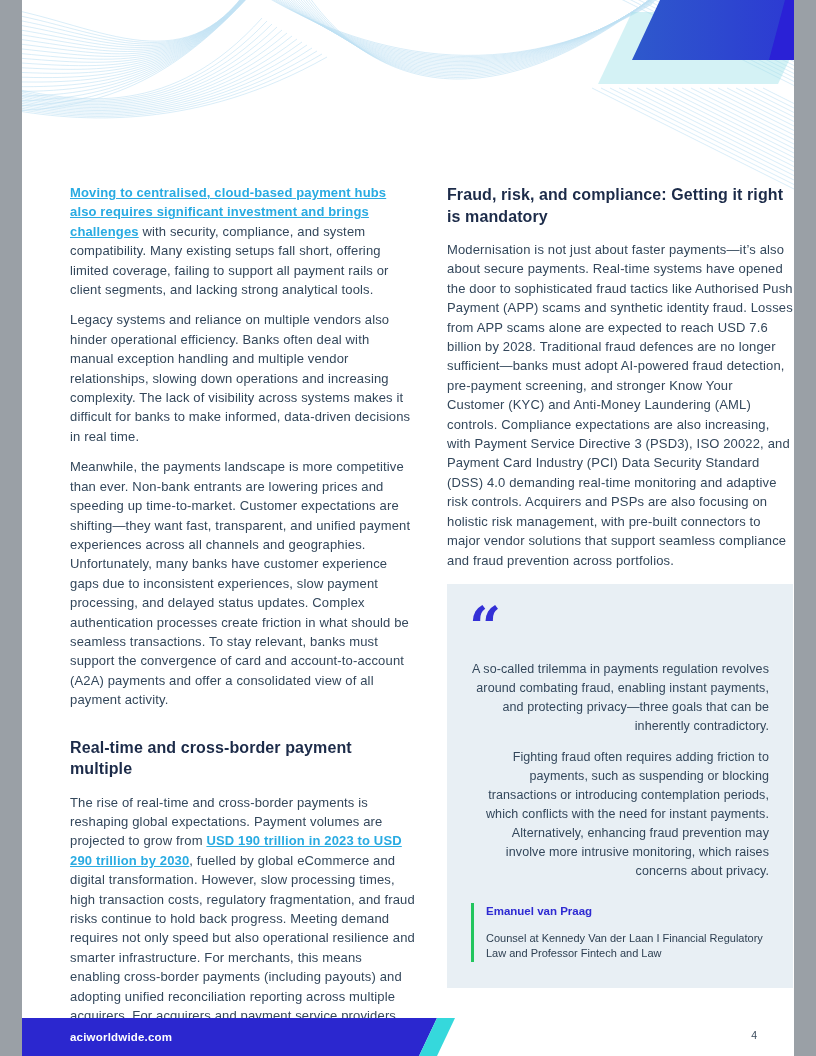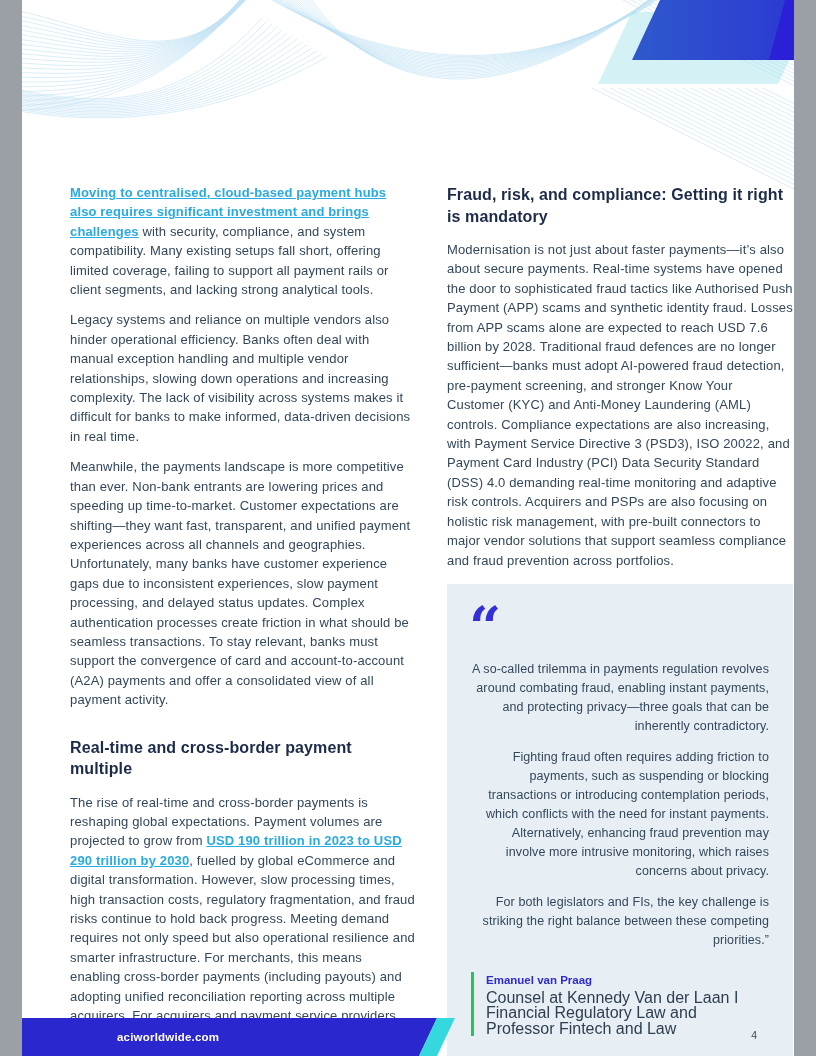--- a/index.html
+++ b/index.html
@@ -30,30 +30,30 @@
     margin-top:14px;background:#e8eff4;width:346px;box-sizing:border-box;
     padding:18px 24px 26px 24px;
   }
   .quote-mark{
     font-family:"DejaVu Serif","Liberation Serif",serif;font-weight:700;
     font-size:56px;line-height:46px;color:#3330d6;display:block;margin:2px 0 10px -2px;
   }
   .quote-p{font-size:12.5px;line-height:19px;color:#33475b;margin:0 0 12px 0;letter-spacing:0.1px;text-align:right;}
   .attribution{margin-top:22px;border-left:3px solid #22c55e;padding-left:12px;}
   .attr-name{font-size:11.5px;font-weight:700;color:#2e2ad2;line-height:16px;}
-  .attr-title{font-size:16px;color:#2c3e50;line-height:15.5px;margin-top:2px;}
+  .attr-title{font-size:11px;color:#2c3e50;line-height:15.5px;margin-top:12px;}
   
   .footer-bar-blue,.footer-bar-teal{
     position:absolute;left:0;top:1018px;width:440px;height:38px;
   }
   .footer-bar-blue{background:#2b27cf;clip-path:polygon(0 0,415px 0,397px 38px,0 38px);}
   .footer-bar-teal{background:#35d8dc;clip-path:polygon(415px 0,433px 0,415px 38px,397px 38px);}
   .footer-url{
     position:absolute;left:48px;top:1018px;height:38px;line-height:38px;
-    color:#ffffff;font-size:11.5px;font-weight:700;letter-spacing:0.2px;cursor:pointer;margin-left:47px;
+    color:#ffffff;font-size:11.5px;font-weight:700;letter-spacing:0.2px;cursor:pointer;
   }
   .page-number{
     position:absolute;right:37px;top:1029px;font-size:10.5px;color:#3a4a5c;
   }
 </style>
 </head>
 <body>
 
 <div class="page">
 
@@ -187,21 +187,20 @@
 
   <div class="col col-right">
     <h2 class="section-h">Fraud, risk, and compliance: Getting it right is mandatory</h2>
 
     <p class="body-p">Modernisation is not just about faster payments—it’s also about secure payments. Real-time systems have opened the door to sophisticated fraud tactics like Authorised Push Payment (APP) scams and synthetic identity fraud. Losses from APP scams alone are expected to reach USD 7.6 billion by 2028. Traditional fraud defences are no longer sufficient—banks must adopt AI-powered fraud detection, pre-payment screening, and stronger Know Your Customer (KYC) and Anti-Money Laundering (AML) controls. Compliance expectations are also increasing, with Payment Service Directive 3 (PSD3), ISO 20022, and Payment Card Industry (PCI) Data Security Standard (DSS) 4.0 demanding real-time monitoring and adaptive risk controls. Acquirers and PSPs are also focusing on holistic risk management, with pre-built connectors to major vendor solutions that support seamless compliance and fraud prevention across portfolios.</p>
 
     <div class="quote-card">
       <span class="quote-mark">“</span>
       <p class="quote-p">A so-called trilemma in payments regulation revolves around combating fraud, enabling instant payments, and protecting privacy—three goals that can be inherently contradictory.</p>
       <p class="quote-p">Fighting fraud often requires adding friction to payments, such as suspending or blocking transactions or introducing contemplation periods, which conflicts with the need for instant payments. Alternatively, enhancing fraud prevention may involve more intrusive monitoring, which raises concerns about privacy.</p>
-      <p class="quote-p">For both legislators and FIs, the key challenge is striking the right balance between these competing priorities.”</p>
       <div class="attribution">
         <div class="attr-name">Emanuel van Praag</div>
         <div class="attr-title">Counsel at Kennedy Van der Laan I Financial Regulatory Law and Professor Fintech and Law</div>
       </div>
     </div>
   </div>
 
   <div class="footer-bar-blue"></div>
   <div class="footer-bar-teal"></div>
   <div class="footer-url">aciworldwide.com</div>

